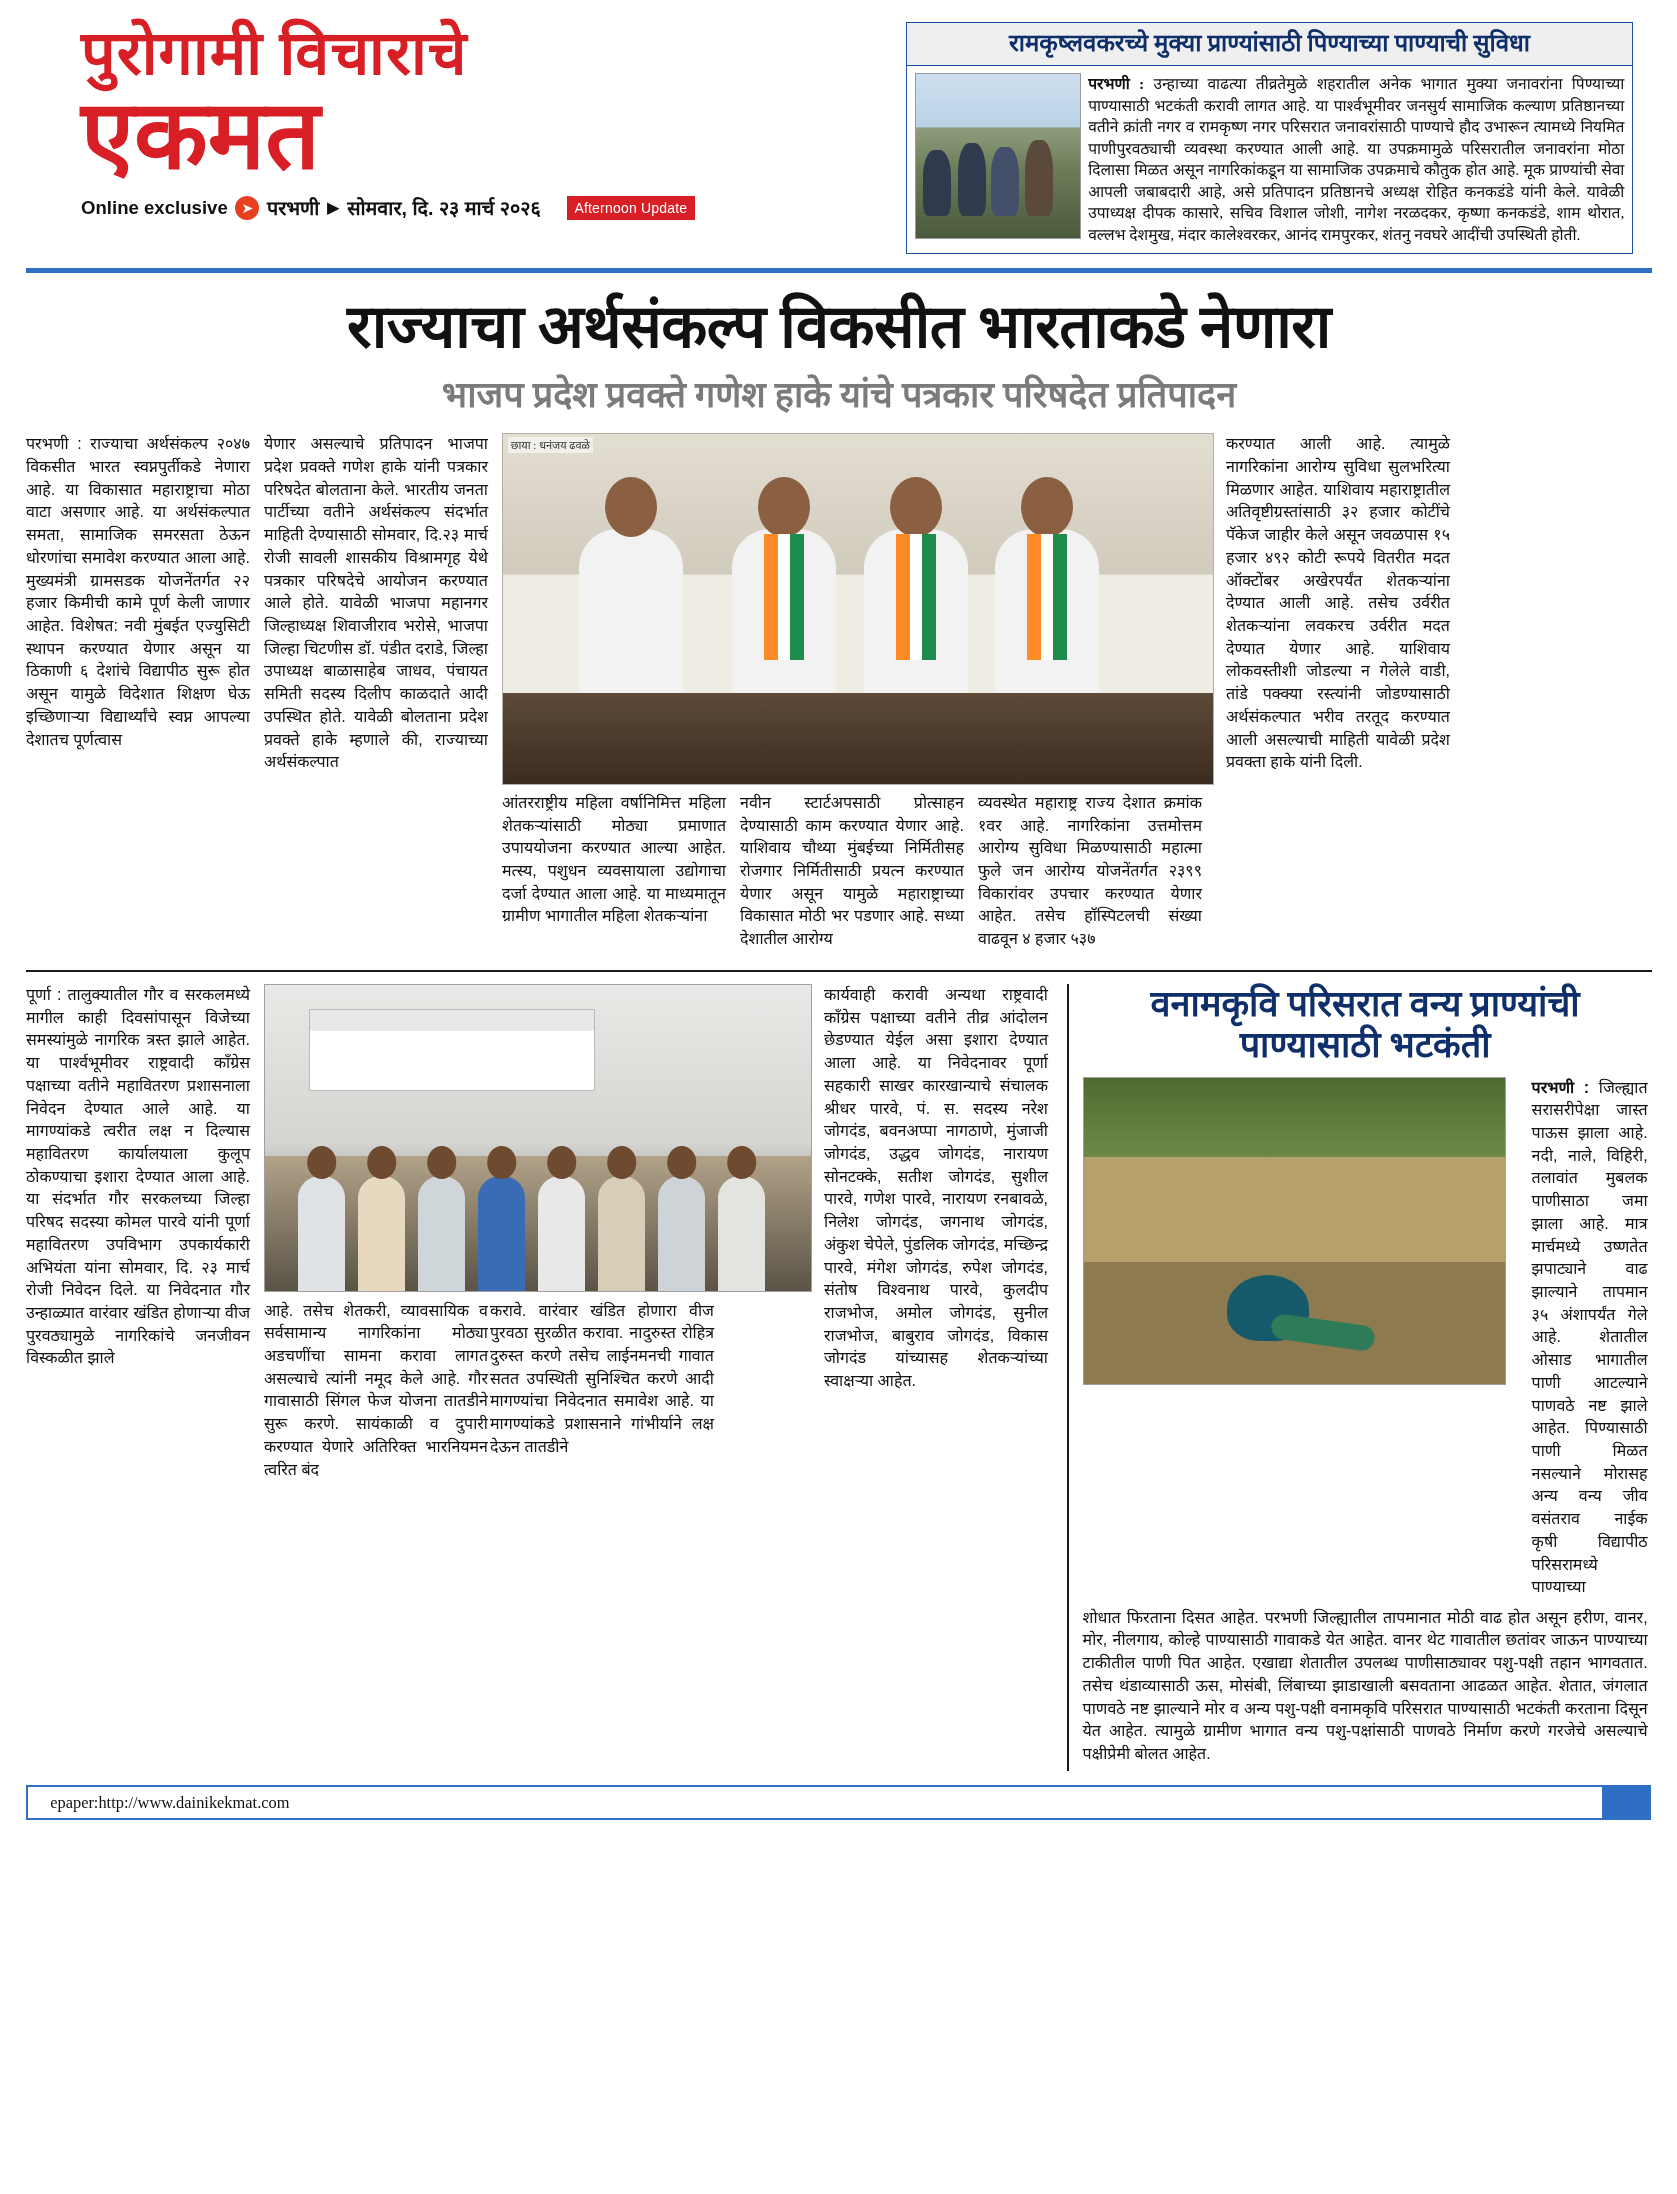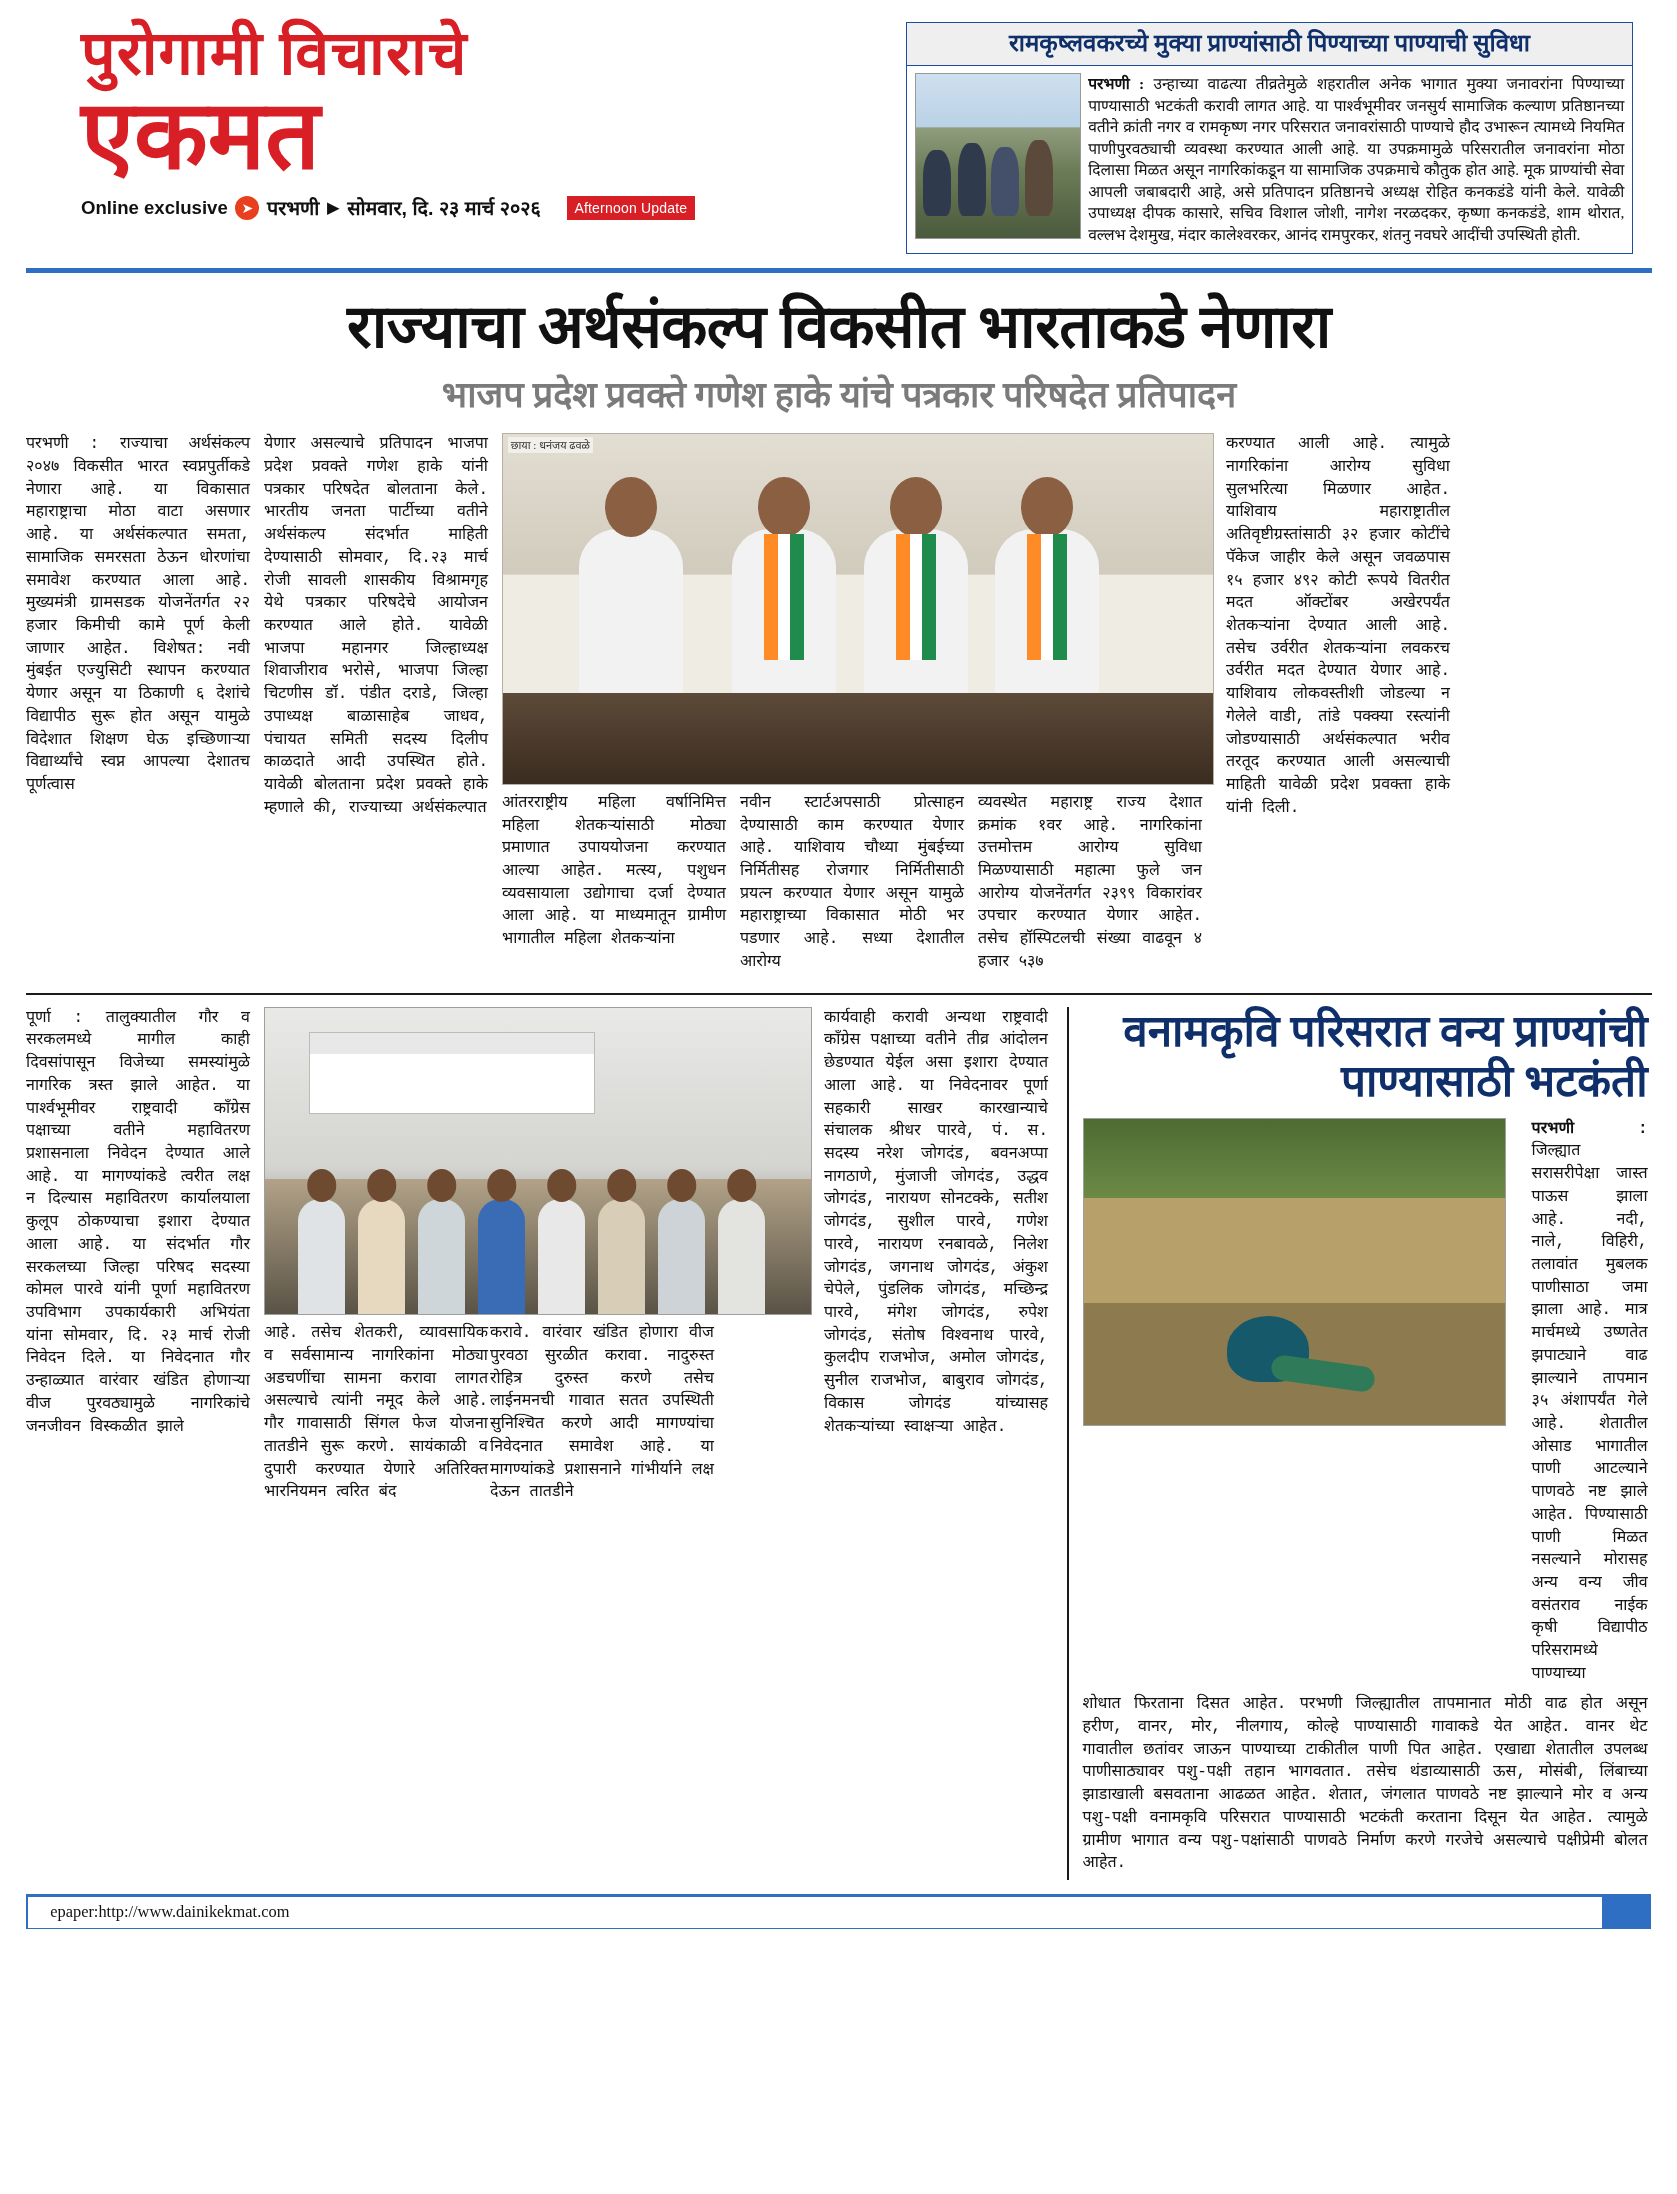--- a/index.html
+++ b/index.html
@@ -173,21 +173,21 @@
     margin-top: 12px;
   }
 
   
   .lead-body {
     display: flex;
     gap: 14px;
     margin-top: 16.4px;
   }
   .col {
-    font-family: Liberation Mono, monospace;
+    font-family: Liberation Sans, sans-serif;
     font-size: 16px;
     line-height: 1.42;
     text-align: justify;
     color: #111;
   }
   .col p { margin: 0 0 5.5px 0; text-align: justify; }
   .col b { font-weight: bold; }
   .c1 { width: 224px; }
   .c2 { width: 224px; }
   .c-mid { width: 710px; }
@@ -273,21 +273,21 @@
 
   .sec-head {
     text-align: center;
     font-family: "Liberation Serif", serif;
     font-weight: bold;
     font-size: 40px;
     color: #c4161c;
     line-height: 1.15;
     margin-bottom: 9.8px;
   }
-  .sec-head.blue { color: #0f2f6b; font-size: 44px; text-align: right; }
+  .sec-head.blue { color: #0f2f6b; font-size: 36px; }
 
   .lower-left-body { display: flex; gap: 14px; }
   .ll-col { width: 224px; }
   .ll-photo {
     width: 546px;
   }
   .photo2 {
     width: 546px;
     height: 306px;
     border: 0.5px solid #9f9f9f;

